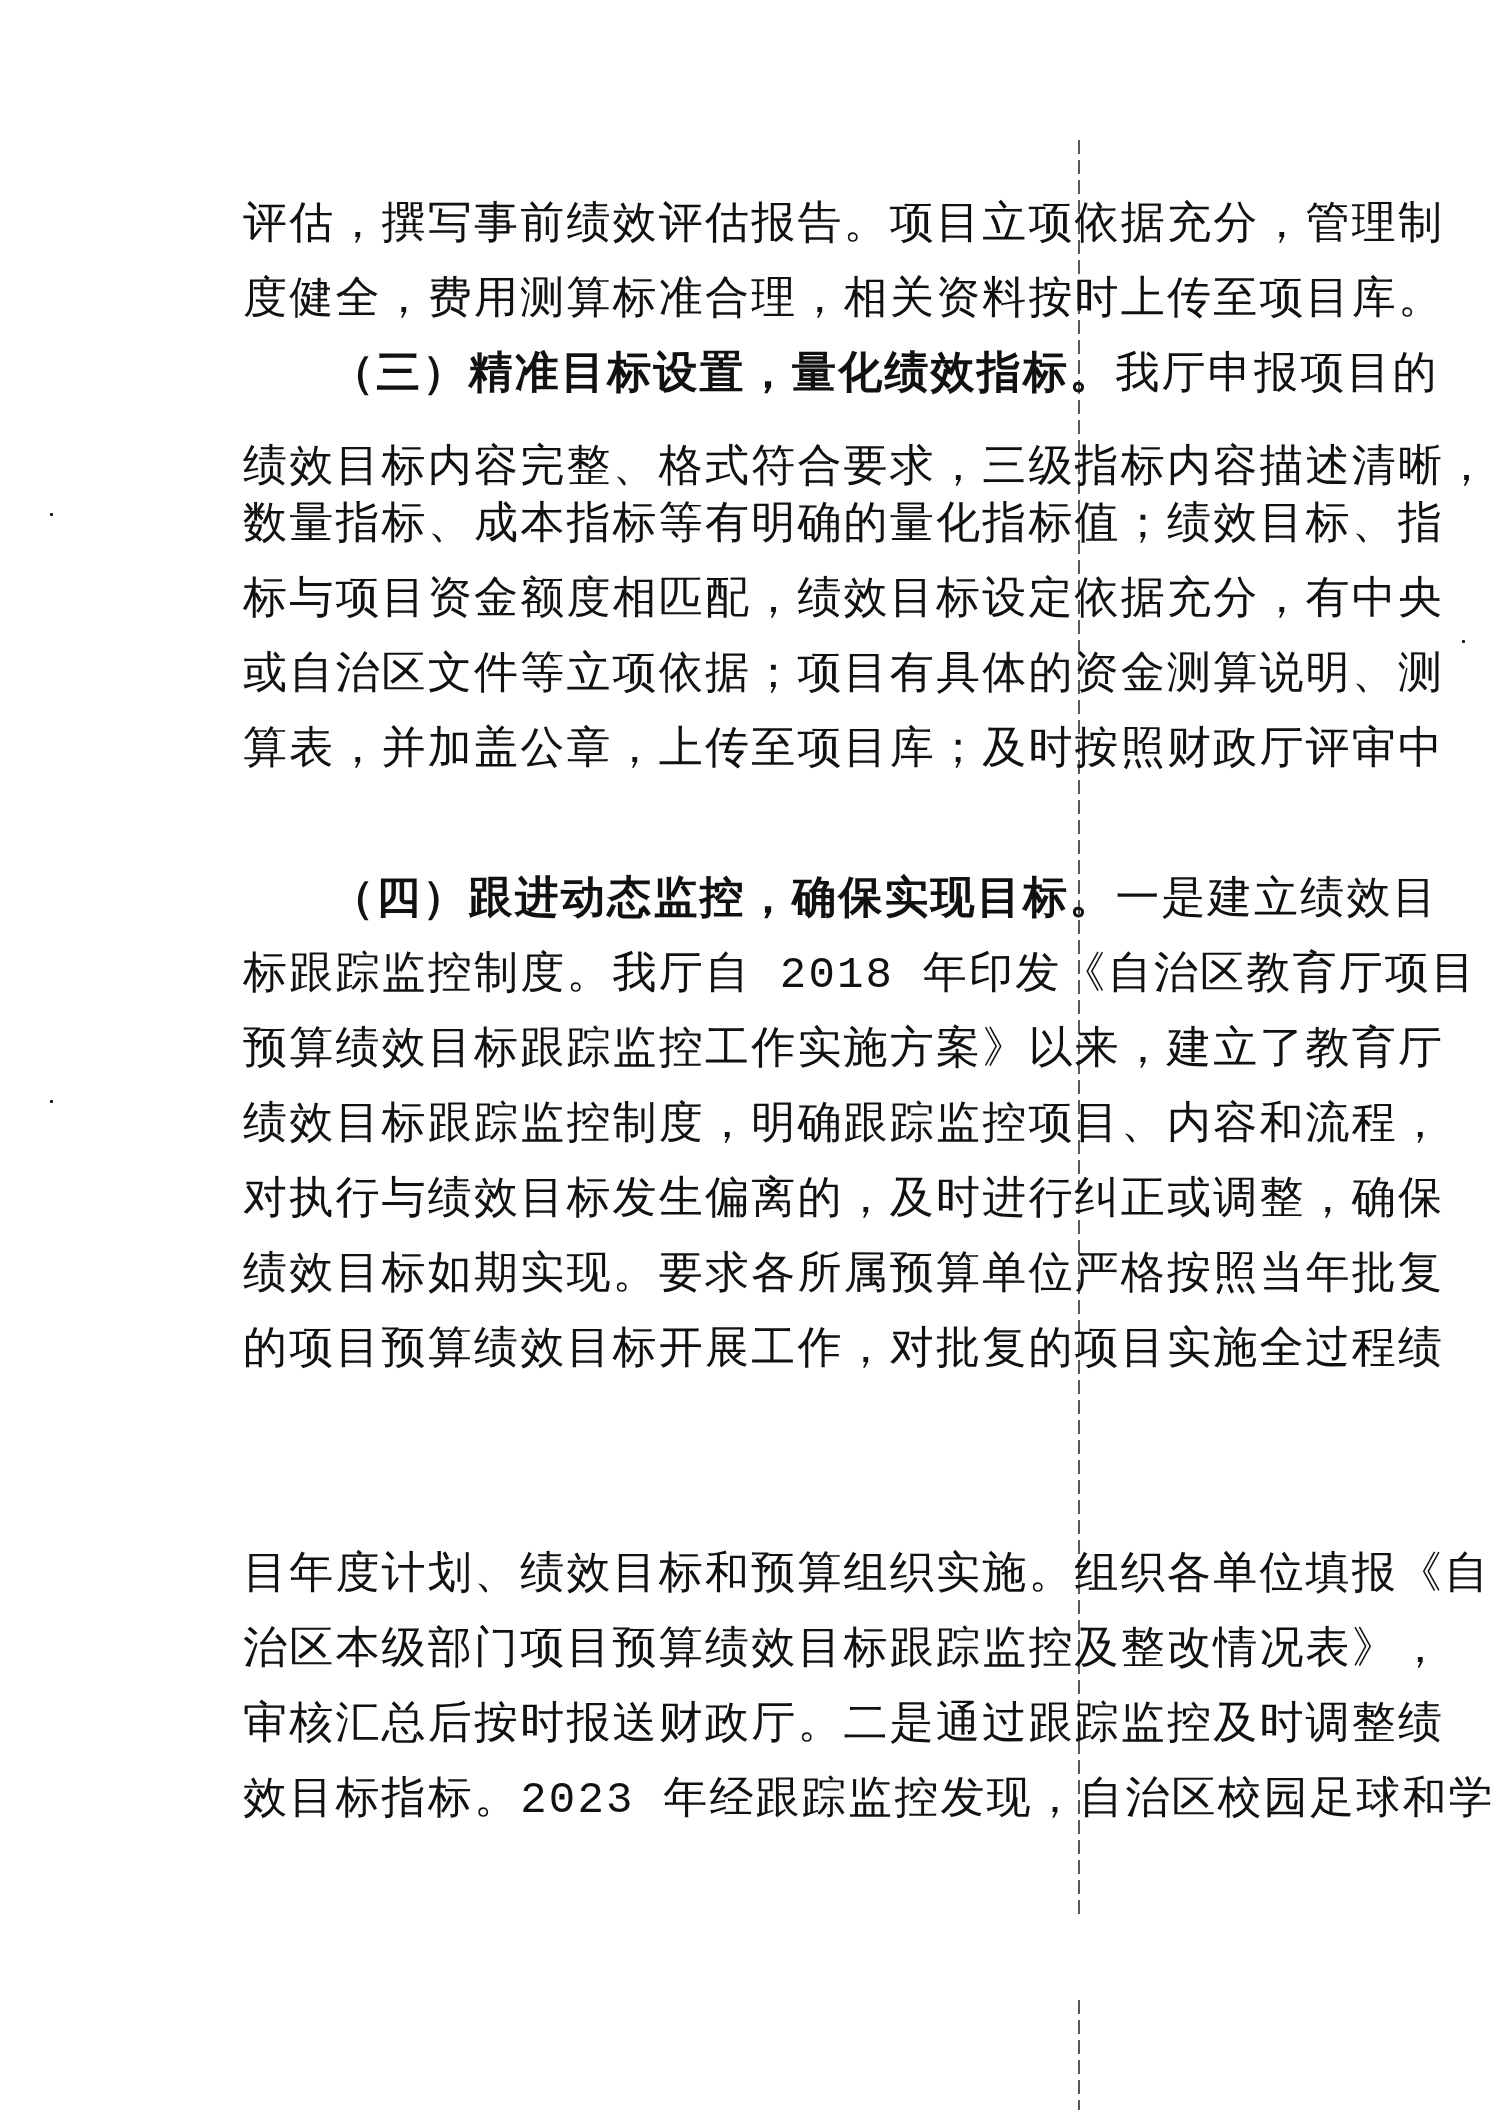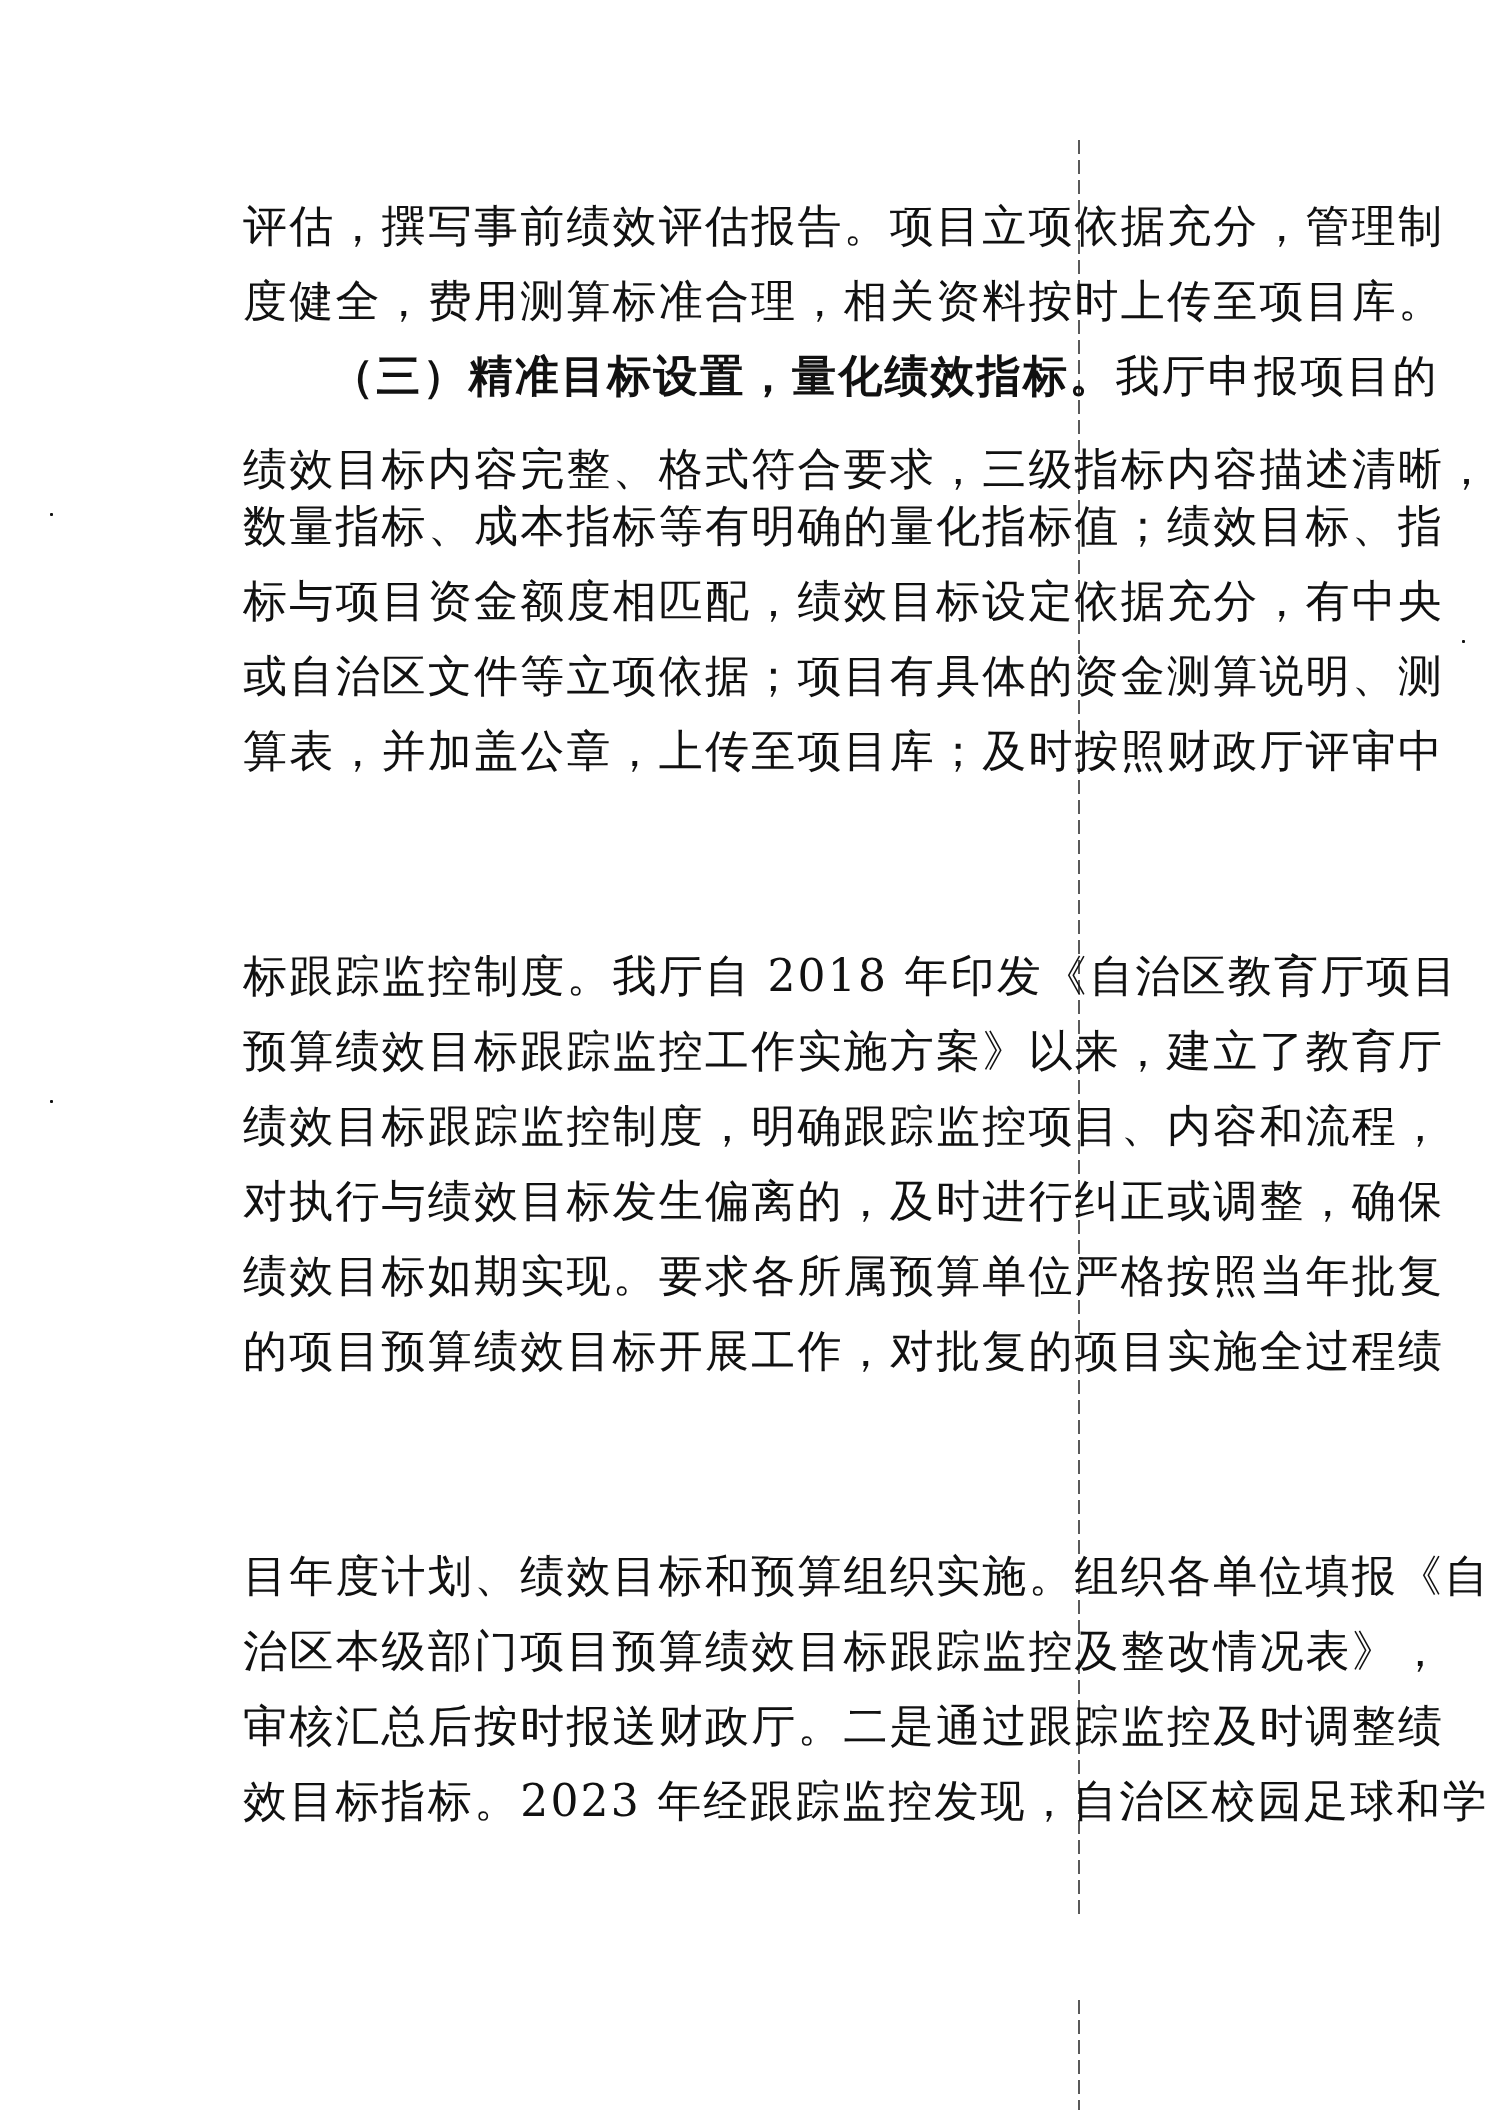--- a/index.html
+++ b/index.html
@@ -1,18 +1,18 @@
 <!DOCTYPE html>
 <html><head>
 <meta charset="utf-8">
 <style>
   html, body { margin: 0; padding: 0; background: #ffffff; }
   body { width: 1512px; height: 2125px; position: relative; overflow: hidden;
          font-family: "DejaVu Serif", "Liberation Serif", serif; color: #111; }
-  .page { position: absolute; left: 0; top: 0; width: 1484px; height: 2125px; background: #fff; }
+  .page { position: absolute; left: 0; top: 0; width: 1484px; height: 2125px; background: #fff; font-family: Liberation Mono, monospace; }
   .line { position: absolute; left: 243px; width: 1050px; height: 75px; line-height: 75px;
           font-size: 44px; white-space: nowrap; letter-spacing: 2.2px; text-align: justify; text-align-last: justify; }
   .line.indent { left: 330px; width: 963px; }
   .line.last { text-align-last: left; }
   .bold { font-weight: bold; }
   .fold { position: absolute; left: 1078px; width: 2px; background: repeating-linear-gradient(to bottom, #222 0 14px, transparent 14px 20px); opacity: .75; }
   .speck { position: absolute; width: 3px; height: 3px; background: #111; border-radius: 1px; }
 </style>
 </head>
 <body>
@@ -27,20 +27,23 @@
   <div class="line" style="top:188px">评估，撰写事前绩效评估报告。项目立项依据充分，管理制</div>
   <div class="line last" style="top:263px">度健全，费用测算标准合理，相关资料按时上传至项目库。</div>
   <div class="line indent" style="top:338px">
     <span class="bold">（三）精准目标设置，量化绩效指标。</span><span>我厅申报项目的</span>
   </div>
   <div class="line" style="top:431px">绩效目标内容完整、格式符合要求，三级指标内容描述清晰，</div>
   <div class="line" style="top:488px">数量指标、成本指标等有明确的量化指标值；绩效目标、指</div>
   <div class="line" style="top:563px">标与项目资金额度相匹配，绩效目标设定依据充分，有中央</div>
   <div class="line" style="top:638px">或自治区文件等立项依据；项目有具体的资金测算说明、测</div>
   <div class="line" style="top:713px">算表，并加盖公章，上传至项目库；及时按照财政厅评审中</div>
+  <div class="line indent" style="top:863px">
+    <span class="bold">（四）跟进动态监控，确保实现目标。</span><span>一是建立绩效目</span>
+  </div>
   <div class="line" style="top:938px">标跟踪监控制度。我厅自 2018 年印发《自治区教育厅项目</div>
   <div class="line" style="top:1013px">预算绩效目标跟踪监控工作实施方案》以来，建立了教育厅</div>
   <div class="line" style="top:1088px">绩效目标跟踪监控制度，明确跟踪监控项目、内容和流程，</div>
   <div class="line" style="top:1163px">对执行与绩效目标发生偏离的，及时进行纠正或调整，确保</div>
   <div class="line" style="top:1238px">绩效目标如期实现。要求各所属预算单位严格按照当年批复</div>
   <div class="line" style="top:1313px">的项目预算绩效目标开展工作，对批复的项目实施全过程绩</div>
   <div class="line" style="top:1538px">目年度计划、绩效目标和预算组织实施。组织各单位填报《自</div>
   <div class="line" style="top:1613px">治区本级部门项目预算绩效目标跟踪监控及整改情况表》，</div>
   <div class="line" style="top:1688px">审核汇总后按时报送财政厅。二是通过跟踪监控及时调整绩</div>
   <div class="line" style="top:1763px">效目标指标。2023 年经跟踪监控发现，自治区校园足球和学</div>

